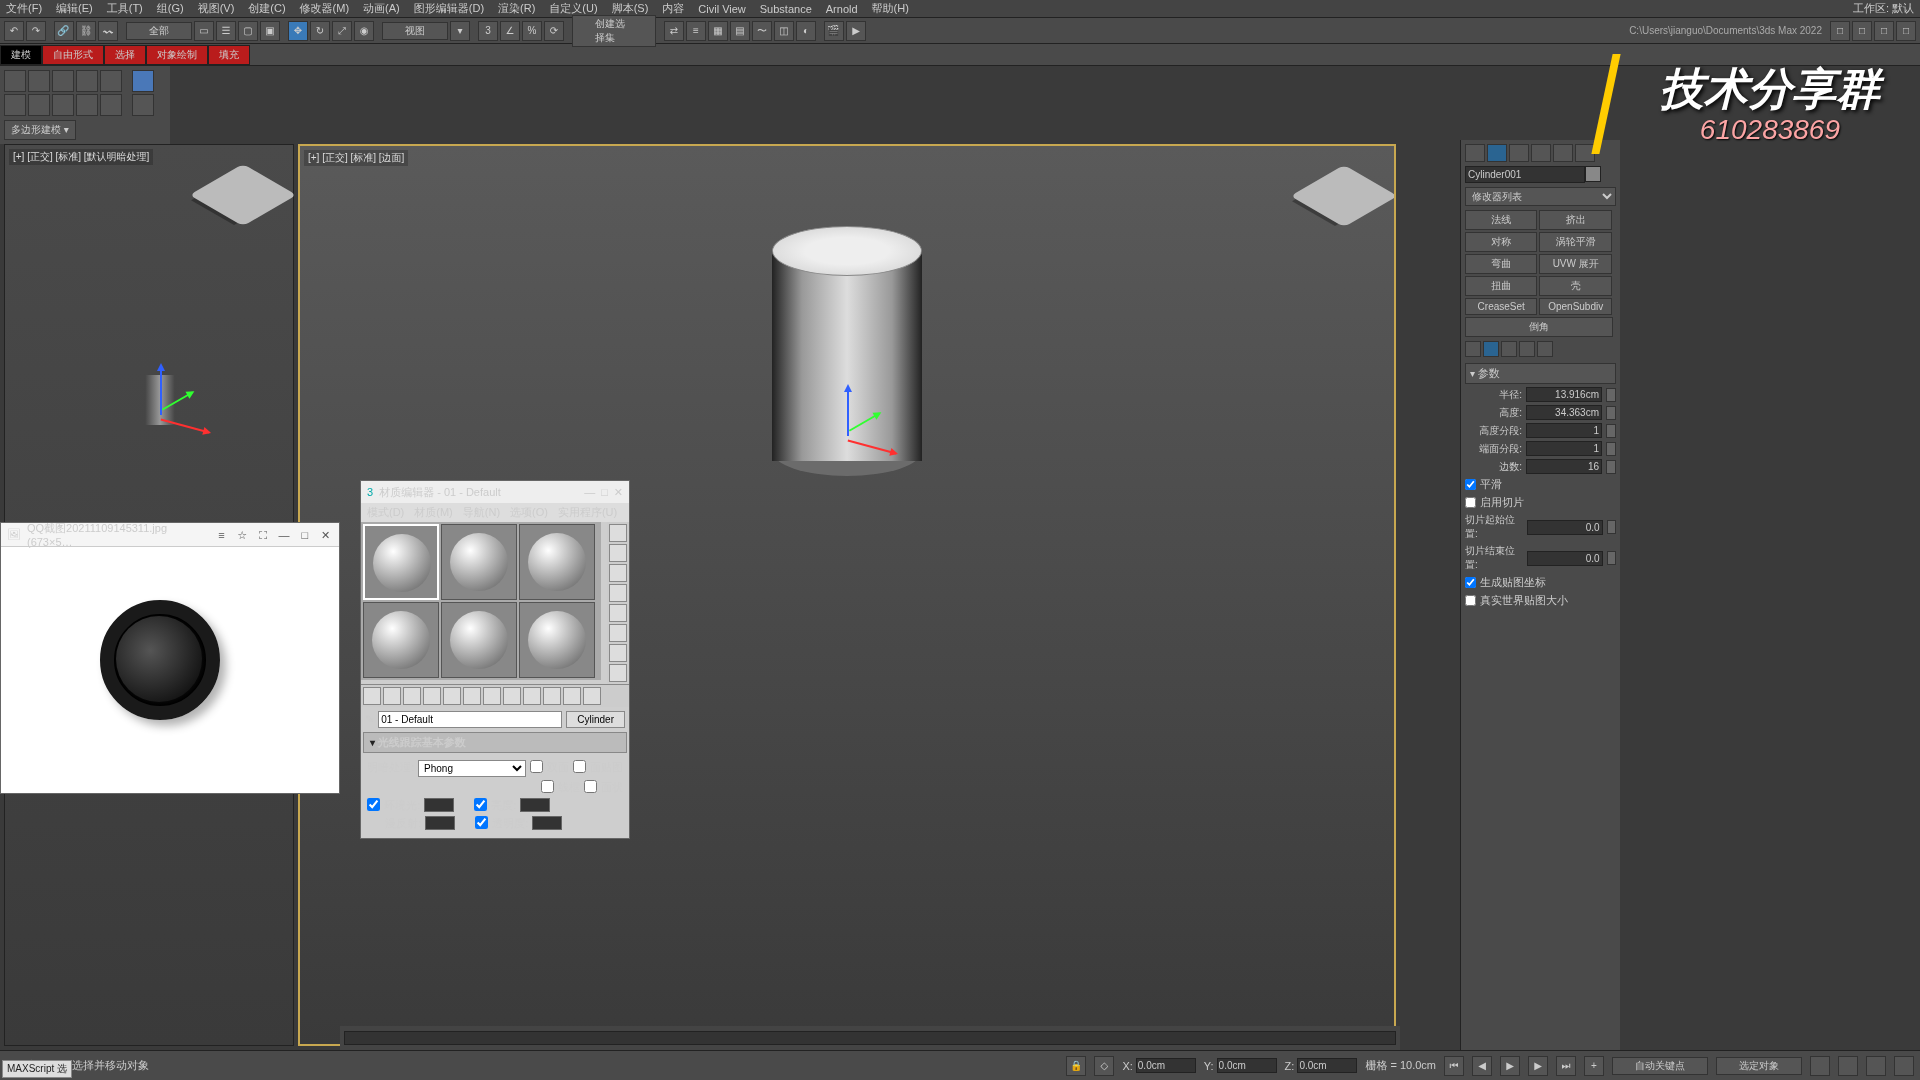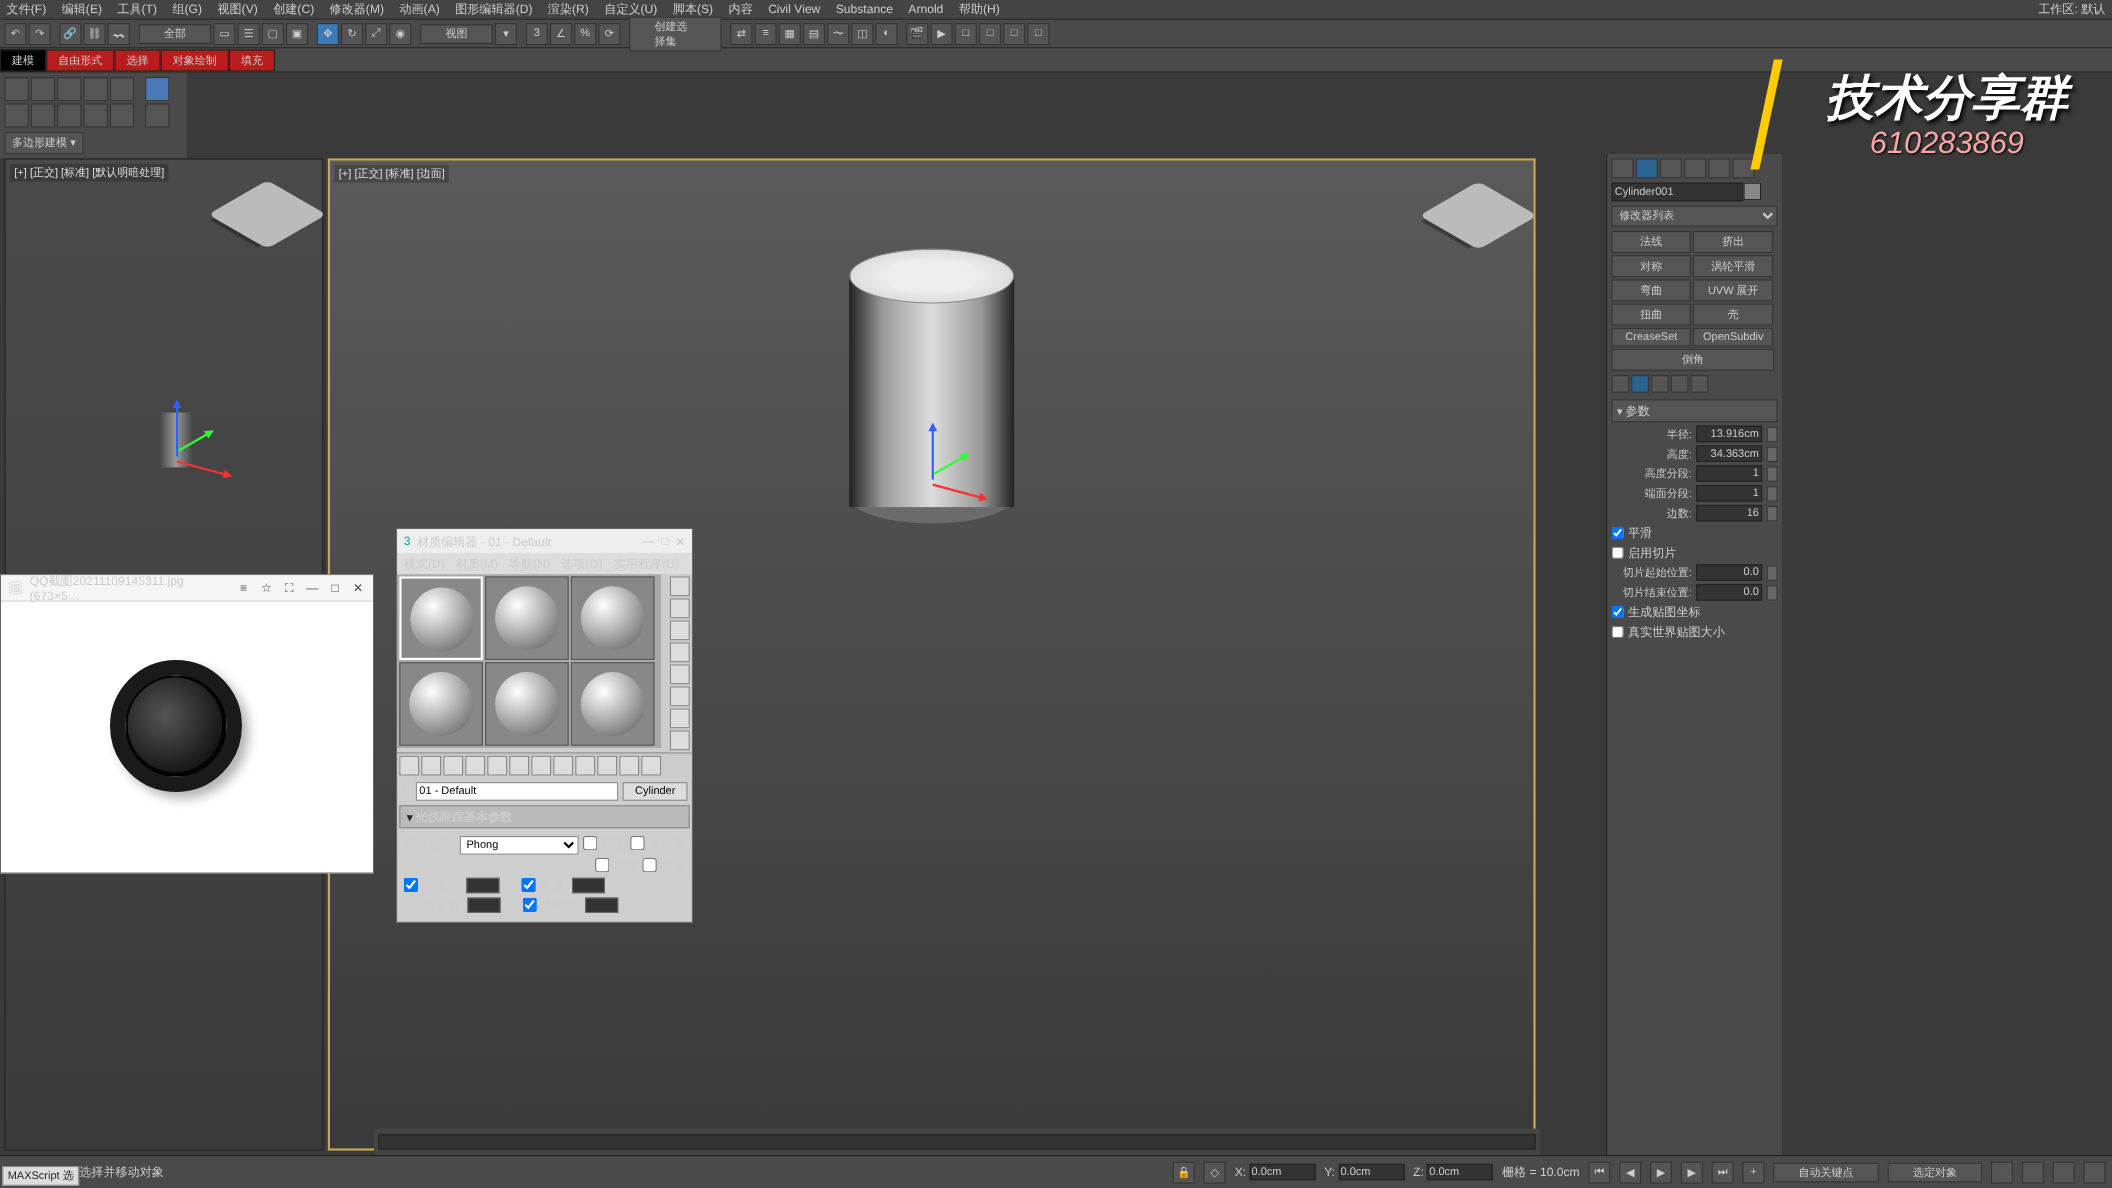--- a/index.html
+++ b/index.html
@@ -48,21 +48,21 @@
 .rp-btn2 { width:48%; padding:2px 0; background:#555; border:1px solid #333; text-align:center; font-size:10px; }
 .rp-stack { border:1px solid #222; height:90px; background:#333; margin:4px 0; }
 .rp-stack-item { padding:3px 6px; background:#2a6491; font-size:10px; }
 .rp-icons { display:flex; gap:2px; margin:4px 0; }
 .rp-icon { width:16px; height:16px; background:#555; border:1px solid #333; }
 .rp-icon.act { background:#2a6491; }
 .rollout { margin-top:6px; }
 .ro-head { padding:2px 4px; background:#555; border:1px solid #333; font-size:10px; }
 .ro-row { display:flex; align-items:center; justify-content:flex-end; margin:3px 0; gap:4px; }
 .ro-label { font-size:10px; }
-.ro-input { width:60px; padding:1px 2px; background:#333; border:1px solid #222; font-size:10px; text-align:right; }
+.ro-input { width:76px; padding:1px 2px; background:#333; border:1px solid #222; font-size:10px; text-align:right; }
 .ro-spin { width:10px; height:14px; background:#666; border:1px solid #333; }
 .ro-cb { display:flex; align-items:center; gap:4px; margin:3px 0; }
 .ro-cb input { width:11px; height:11px; }
 .matdlg { position:absolute; left:360px; top:480px; width:270px; background:#cecece; border:1px solid #666; color:#222; z-index:10; }
 .matdlg-title { height:22px; background:#eee; display:flex; align-items:center; padding:0 6px; color:#222; gap:6px; }
 .matdlg-title .sp { flex:1; }
 .matdlg-menu { display:flex; gap:10px; padding:2px 6px; font-size:10px; color:#222; background:#ddd; }
 .mat-samples { display:flex; padding:2px; gap:2px; background:#aaa; flex-wrap:wrap; width:240px; float:left;}
 .mat-sample { width:76px; height:76px; background:#888; border:1px solid #555; position:relative; }
 .mat-sample.sel { border:2px solid #fff; }
@@ -157,20 +157,21 @@
   <div class="tb-btn">⇄</div>
   <div class="tb-btn">≡</div>
   <div class="tb-btn">▦</div>
   <div class="tb-btn">▤</div>
   <div class="tb-btn">〜</div>
   <div class="tb-btn">◫</div>
   <div class="tb-btn">◐</div>
   <div class="tb-sep"></div>
   <div class="tb-btn">🎬</div>
   <div class="tb-btn">▶</div>
+  <div class="filepath">C:\Users\jianguo\Documents\3ds Max 2022</div>
   <div class="tb-btn">□</div>
   <div class="tb-btn">□</div>
   <div class="tb-btn">□</div>
   <div class="tb-btn">□</div>
 </div>
 
 <div class="subtoolbar">
   <div class="tab active">建模</div>
   <div class="tab">自由形式</div>
   <div class="tab">选择</div>

